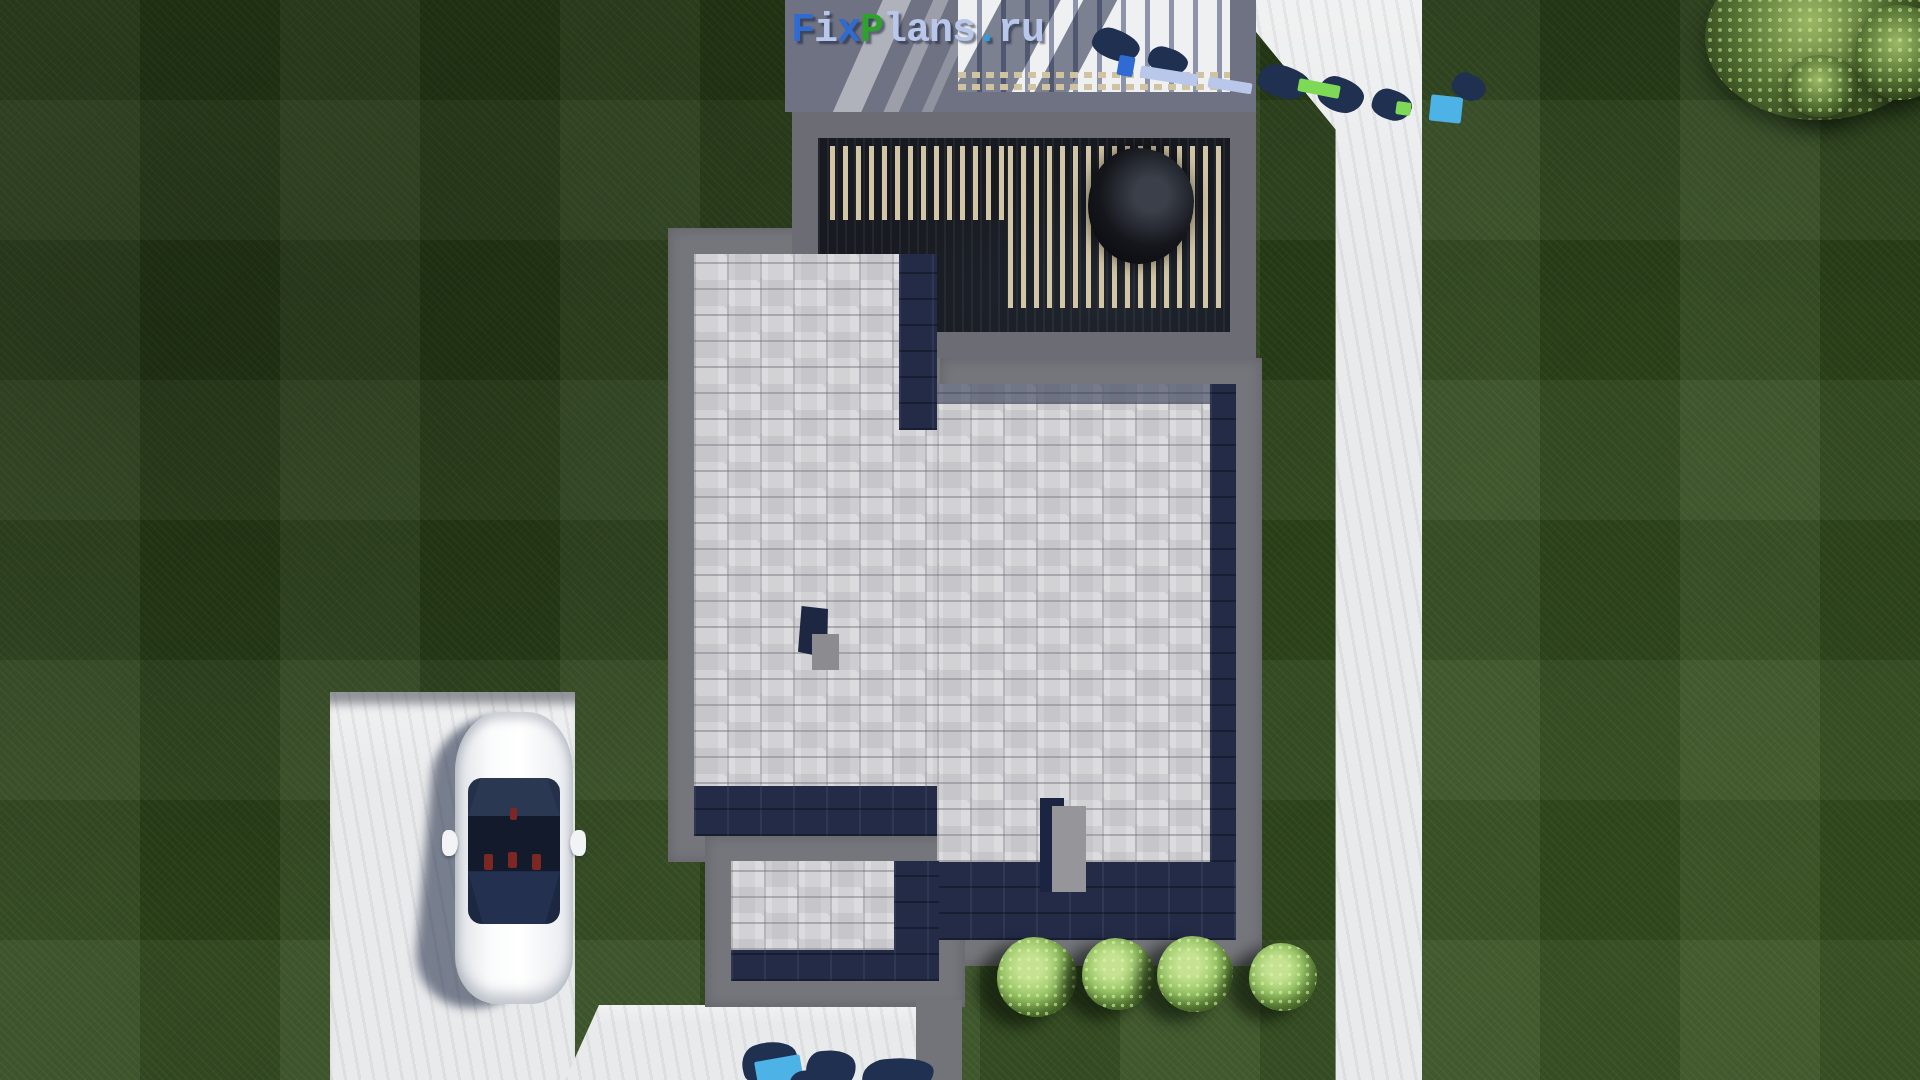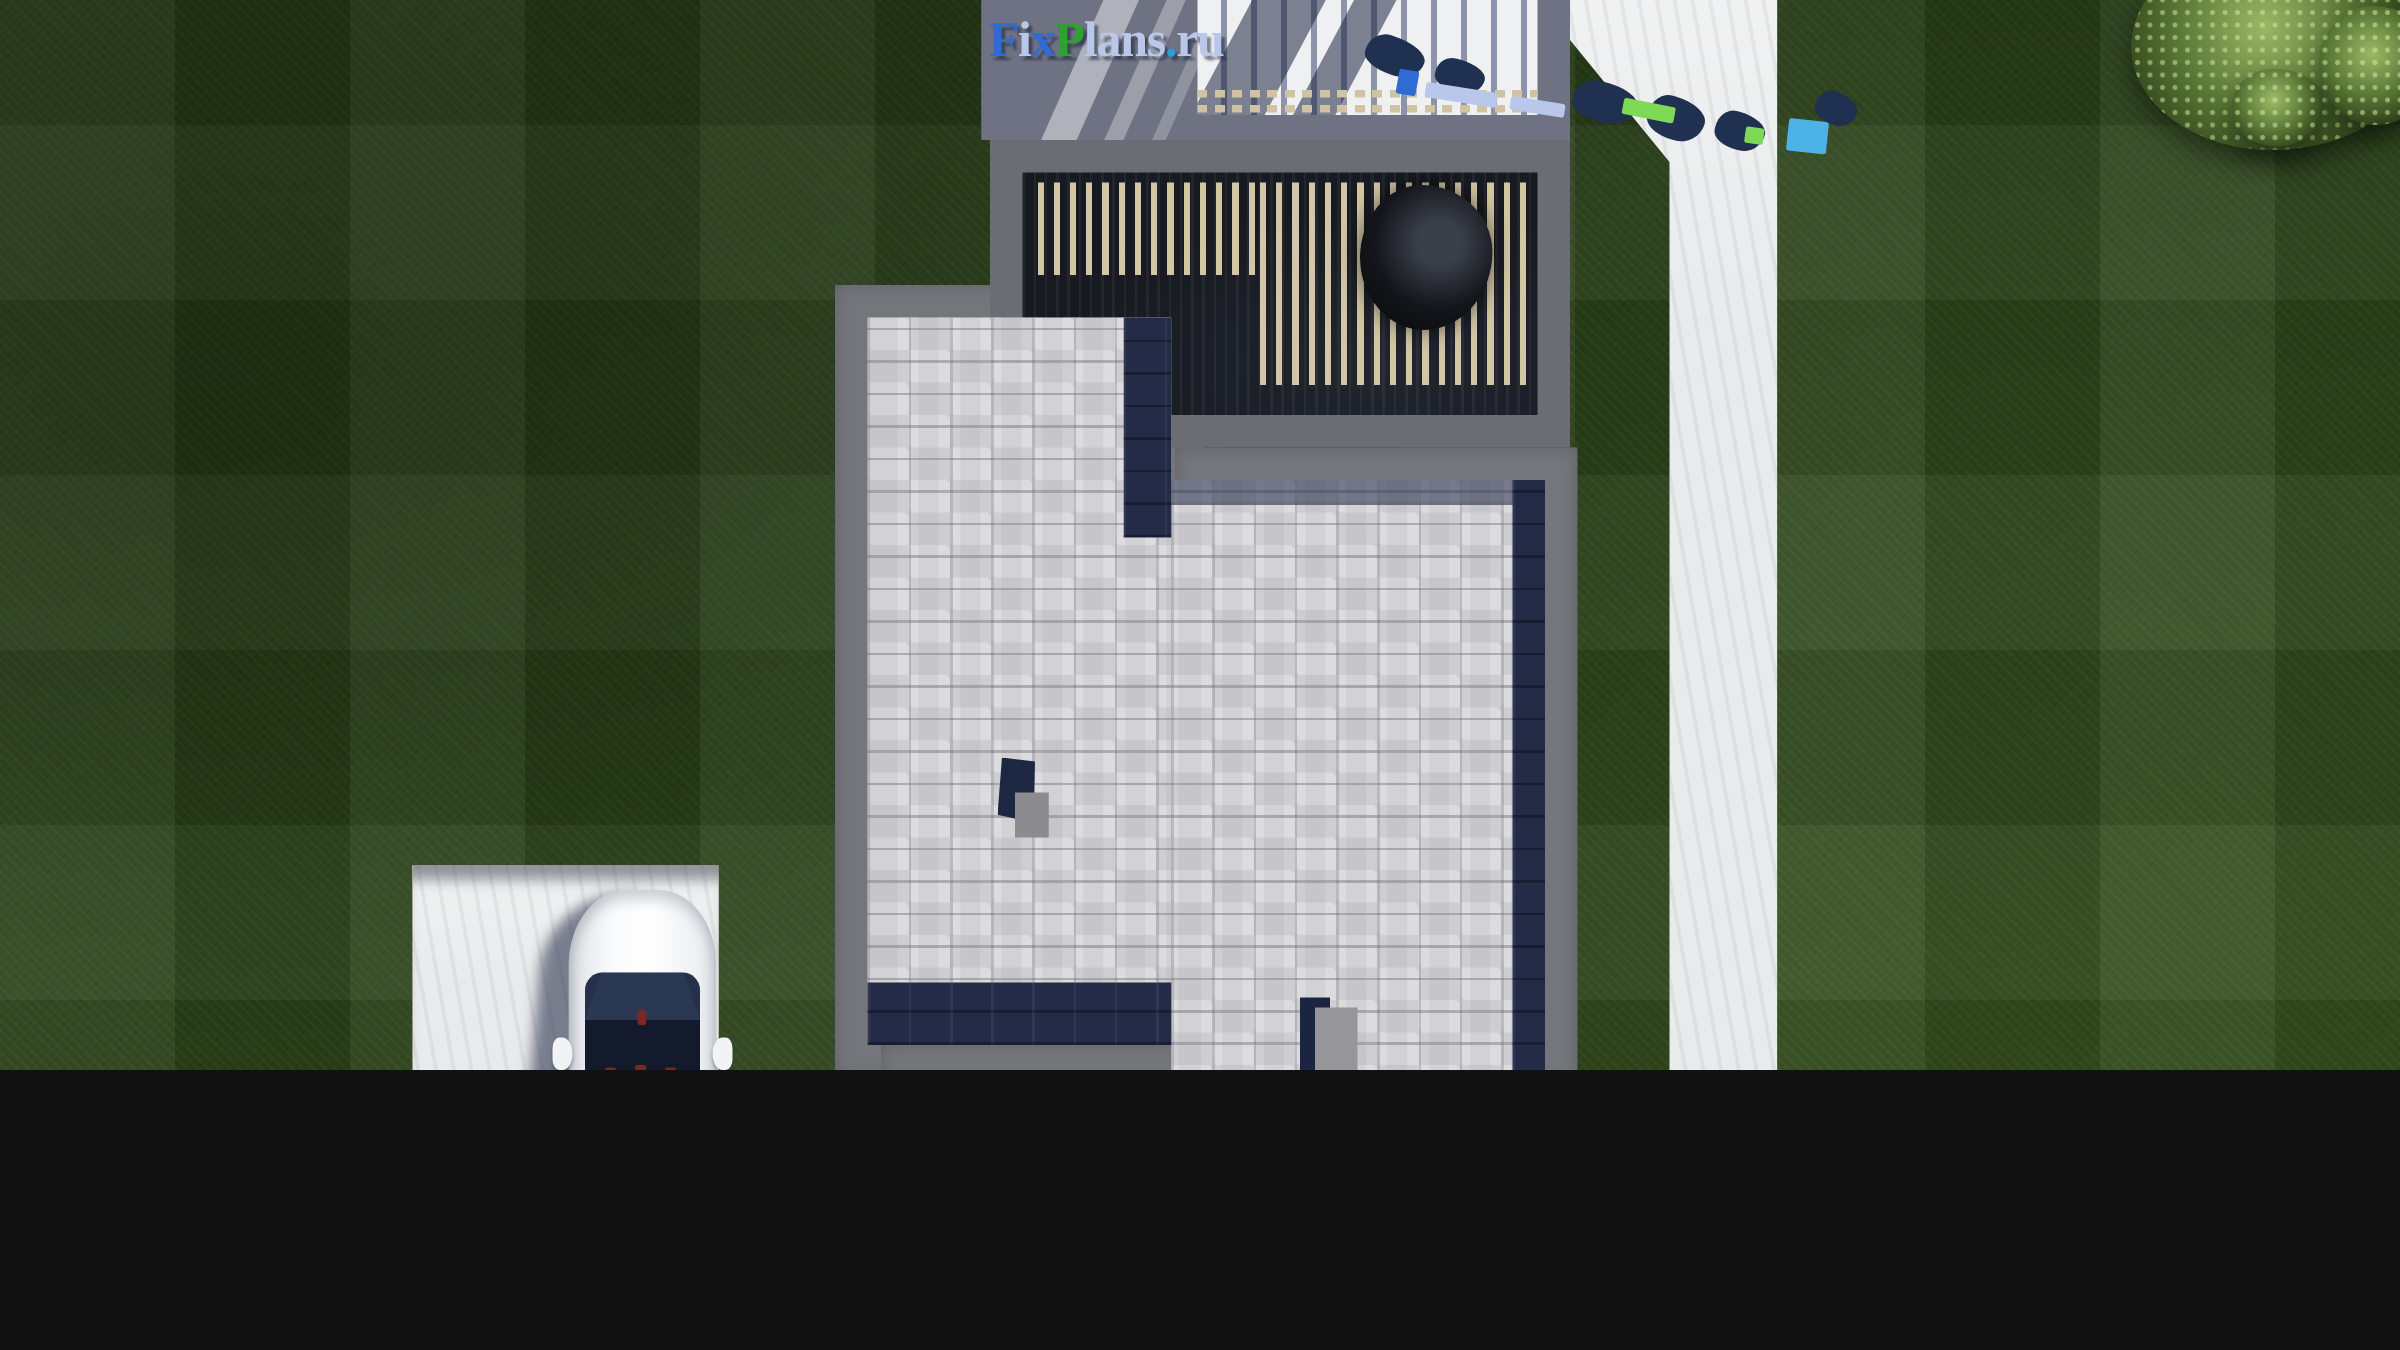--- a/index.html
+++ b/index.html
@@ -1,17 +1,17 @@
 <!DOCTYPE html>
 <html><head>
 <meta charset="utf-8">
 <style>
   html,body{margin:0;padding:0;background:#111;}
-  .scene{position:relative;width:1920px;height:856px;overflow:hidden;
-         font-family:Liberation Serif, serif;}
+  .scene{position:relative;width:1920px;height:1080px;overflow:hidden;
+         font-family:Liberation Mono, monospace;}
   .abs{position:absolute;}
 
   
   .grass{left:0;top:0;width:1920px;height:1080px;background-color:#2e461c;
     background-image:
       repeating-linear-gradient(90deg, rgba(255,255,255,.045) 0 140px, rgba(0,0,0,.075) 140px 280px),
       repeating-linear-gradient(0deg,  rgba(255,255,255,.035) 0 140px, rgba(0,0,0,.06) 140px 280px),
       repeating-linear-gradient(45deg, rgba(140,175,80,.07) 0 2px, transparent 2px 6px),
       repeating-linear-gradient(-45deg, rgba(20,35,10,.10) 0 1px, transparent 1px 5px);}
   .grass-vignette{left:0;top:0;width:1920px;height:1080px;

